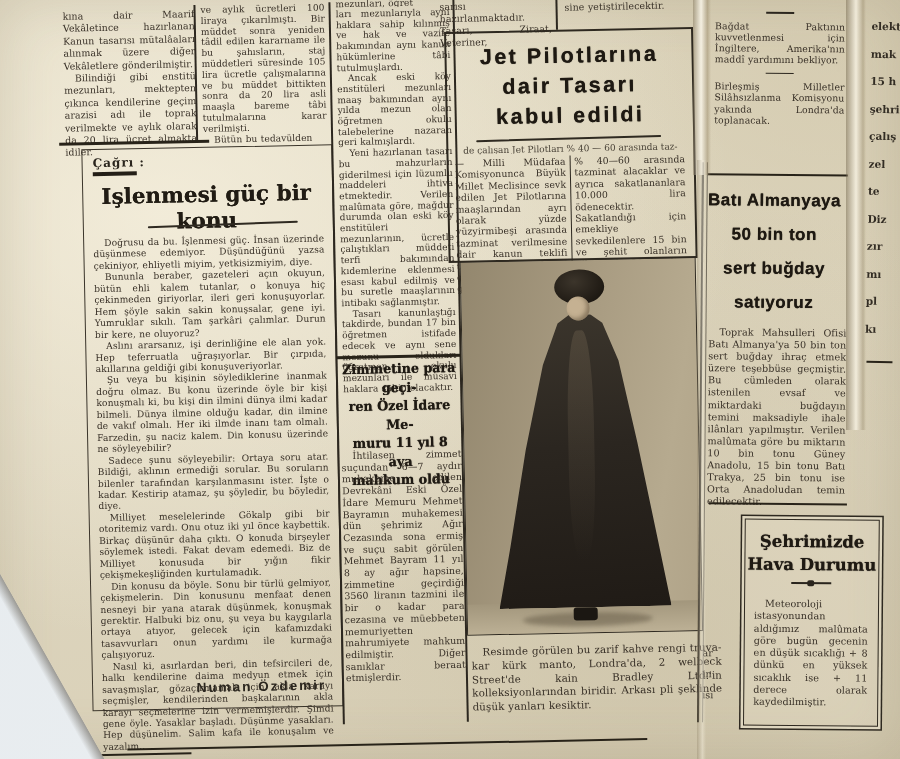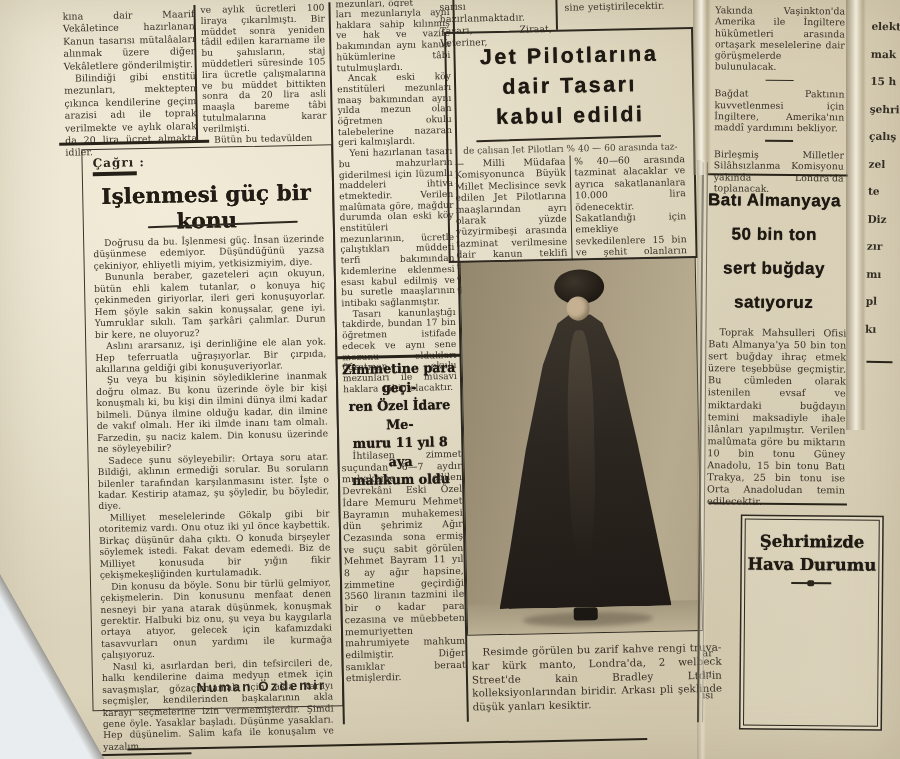--- a/index.html
+++ b/index.html
@@ -181,21 +181,20 @@
       <div class="abs bt" style="left:466px;top:646px;width:250px;font-size:10.3px;line-height:13.8px;">
         <p>Resimde görülen bu zarif kahve rengi truva-kar kürk manto, Londra'da, 2 welbeck Street'de kain Bradley Ltd.'in kolleksiyonlarından biridir. Arkası pli şeklinde düşük yanları kesiktir.</p>
       </div>
     </div>
 
     <div id="sheetB">
       <div class="abs vr" style="left:700px;top:160px;width:1.5px;height:560px;"></div>
       <div class="abs vr" style="left:705px;top:160px;width:1px;height:560px;opacity:.6;"></div>
 
       <div class="abs bt" style="left:712px;top:2px;width:130px;font-size:9.3px;line-height:11.3px;">
-        <p class="np">Yakında Vaşinkton'da Amerika ile İngiltere hükûmetleri arasında ortaşark meselelerine dair görüşmelerde bulunulacak.</p>
         <div class="brief-divider"></div>
         <p class="np">Bağdat Paktının kuvvetlenmesi için İngiltere, Amerika'nın maddî yardımını bekliyor.</p>
         <div class="brief-divider"></div>
         <p class="np">Birleşmiş Milletler Silâhsızlanma Komisyonu yakında Londra'da toplanacak.</p>
       </div>
       <div class="abs hr" style="left:706px;top:171px;width:140px;height:2px;"></div>
 
       <div id="bugday-head" class="abs sans-head">
         <span style="display:block">Batı Almanyaya</span>
         <span style="display:block">50 bin ton</span>
@@ -206,20 +205,23 @@
         <p>Toprak Mahsulleri Ofisi Batı Almanya'ya 50 bin ton sert buğday ihraç etmek üzere teşebbüse geçmiştir. Bu cümleden olarak istenilen evsaf ve miktardaki buğdayın temini maksadiyle ihale ilânları yapılmıştır. Verilen malûmata göre bu miktarın 10 bin tonu Güney Anadolu, 15 bin tonu Batı Trakya, 25 bin tonu ise Orta Anadoludan temin edilecektir.</p>
       </div>
       <div class="abs hr" style="left:710px;top:500px;width:138px;height:2px;"></div>
 
       <div id="hava-box" class="abs">
         <div id="hava-title" class="abs">
           <span style="display:block">Şehrimizde</span>
           <span style="display:block">Hava Durumu</span>
         </div>
         <div id="hava-orn" class="abs"></div>
+        <div id="hava-body" class="abs bt">
+          <p>Meteoroloji istasyonundan aldığımız malûmata göre bugün gecenin en düşük sıcaklığı + 8 dünkü en yüksek sıcaklık ise + 11 derece olarak kaydedilmiştir.</p>
+        </div>
       </div>
       <div id="hava-frags" class="abs">
         <span>ar</span>
         <span>in</span>
         <span>ısı</span>
       </div>
     </div>
 
     <div id="sheetC">
       <div id="strip" class="abs">

